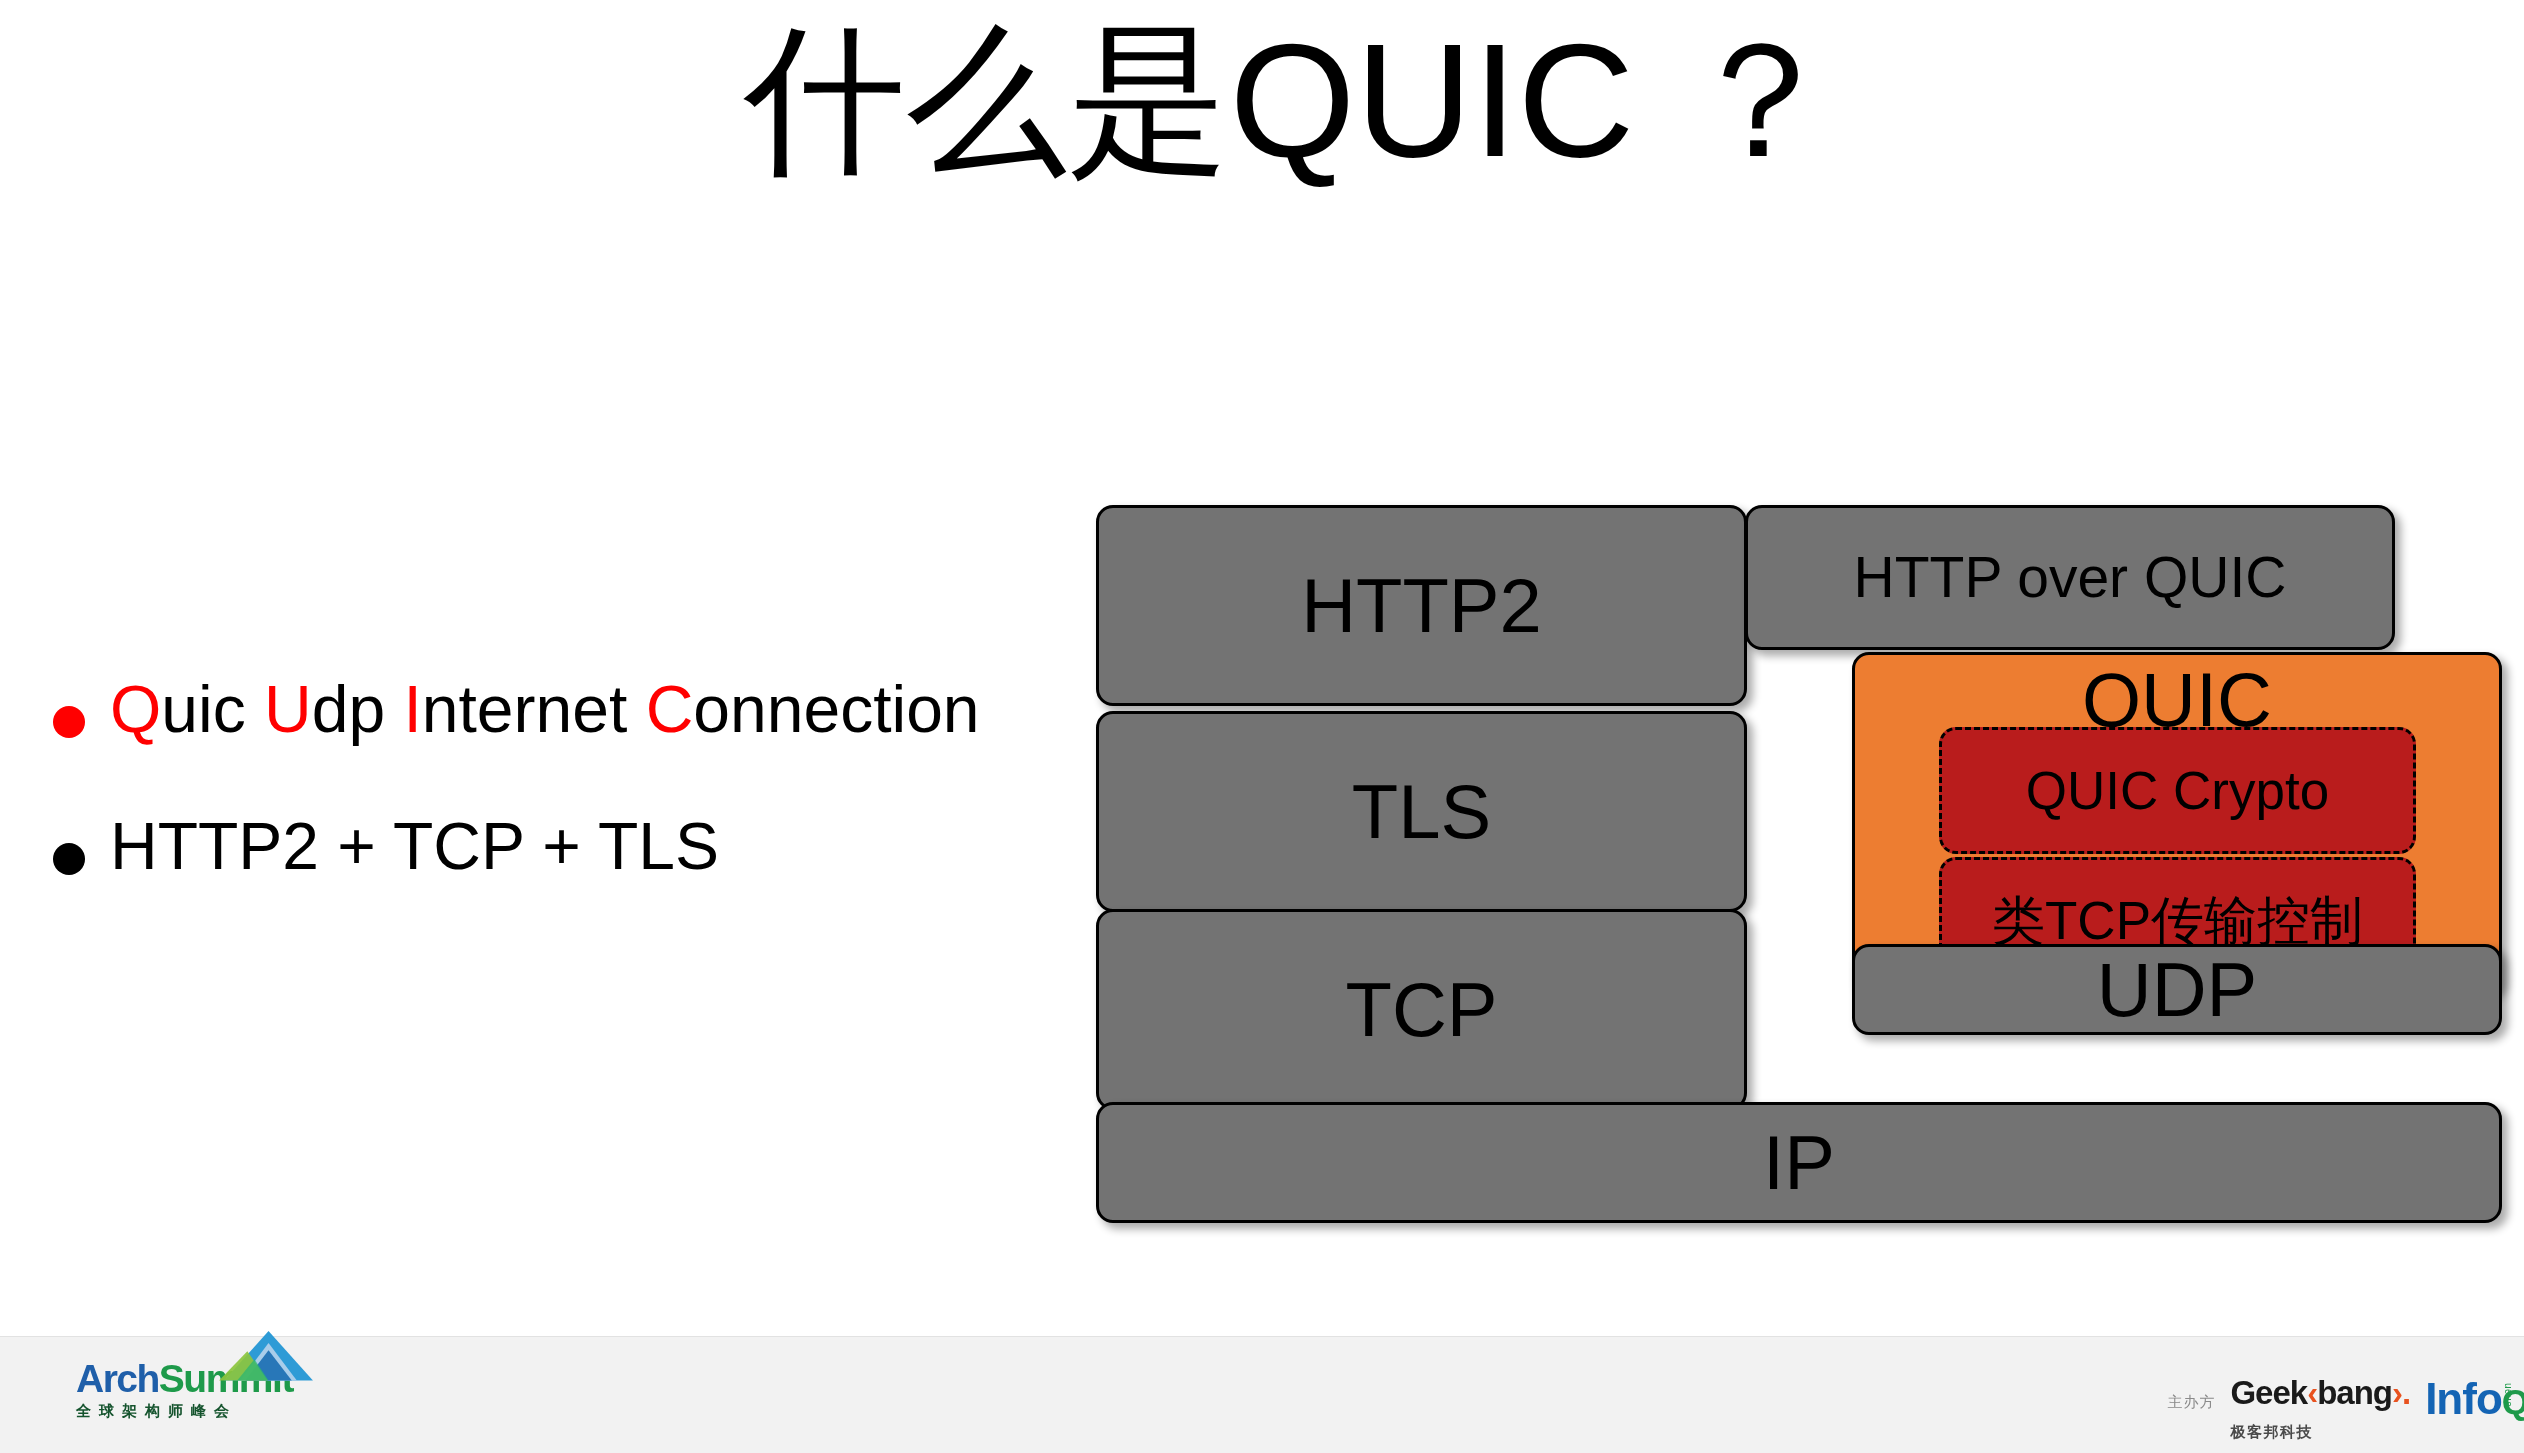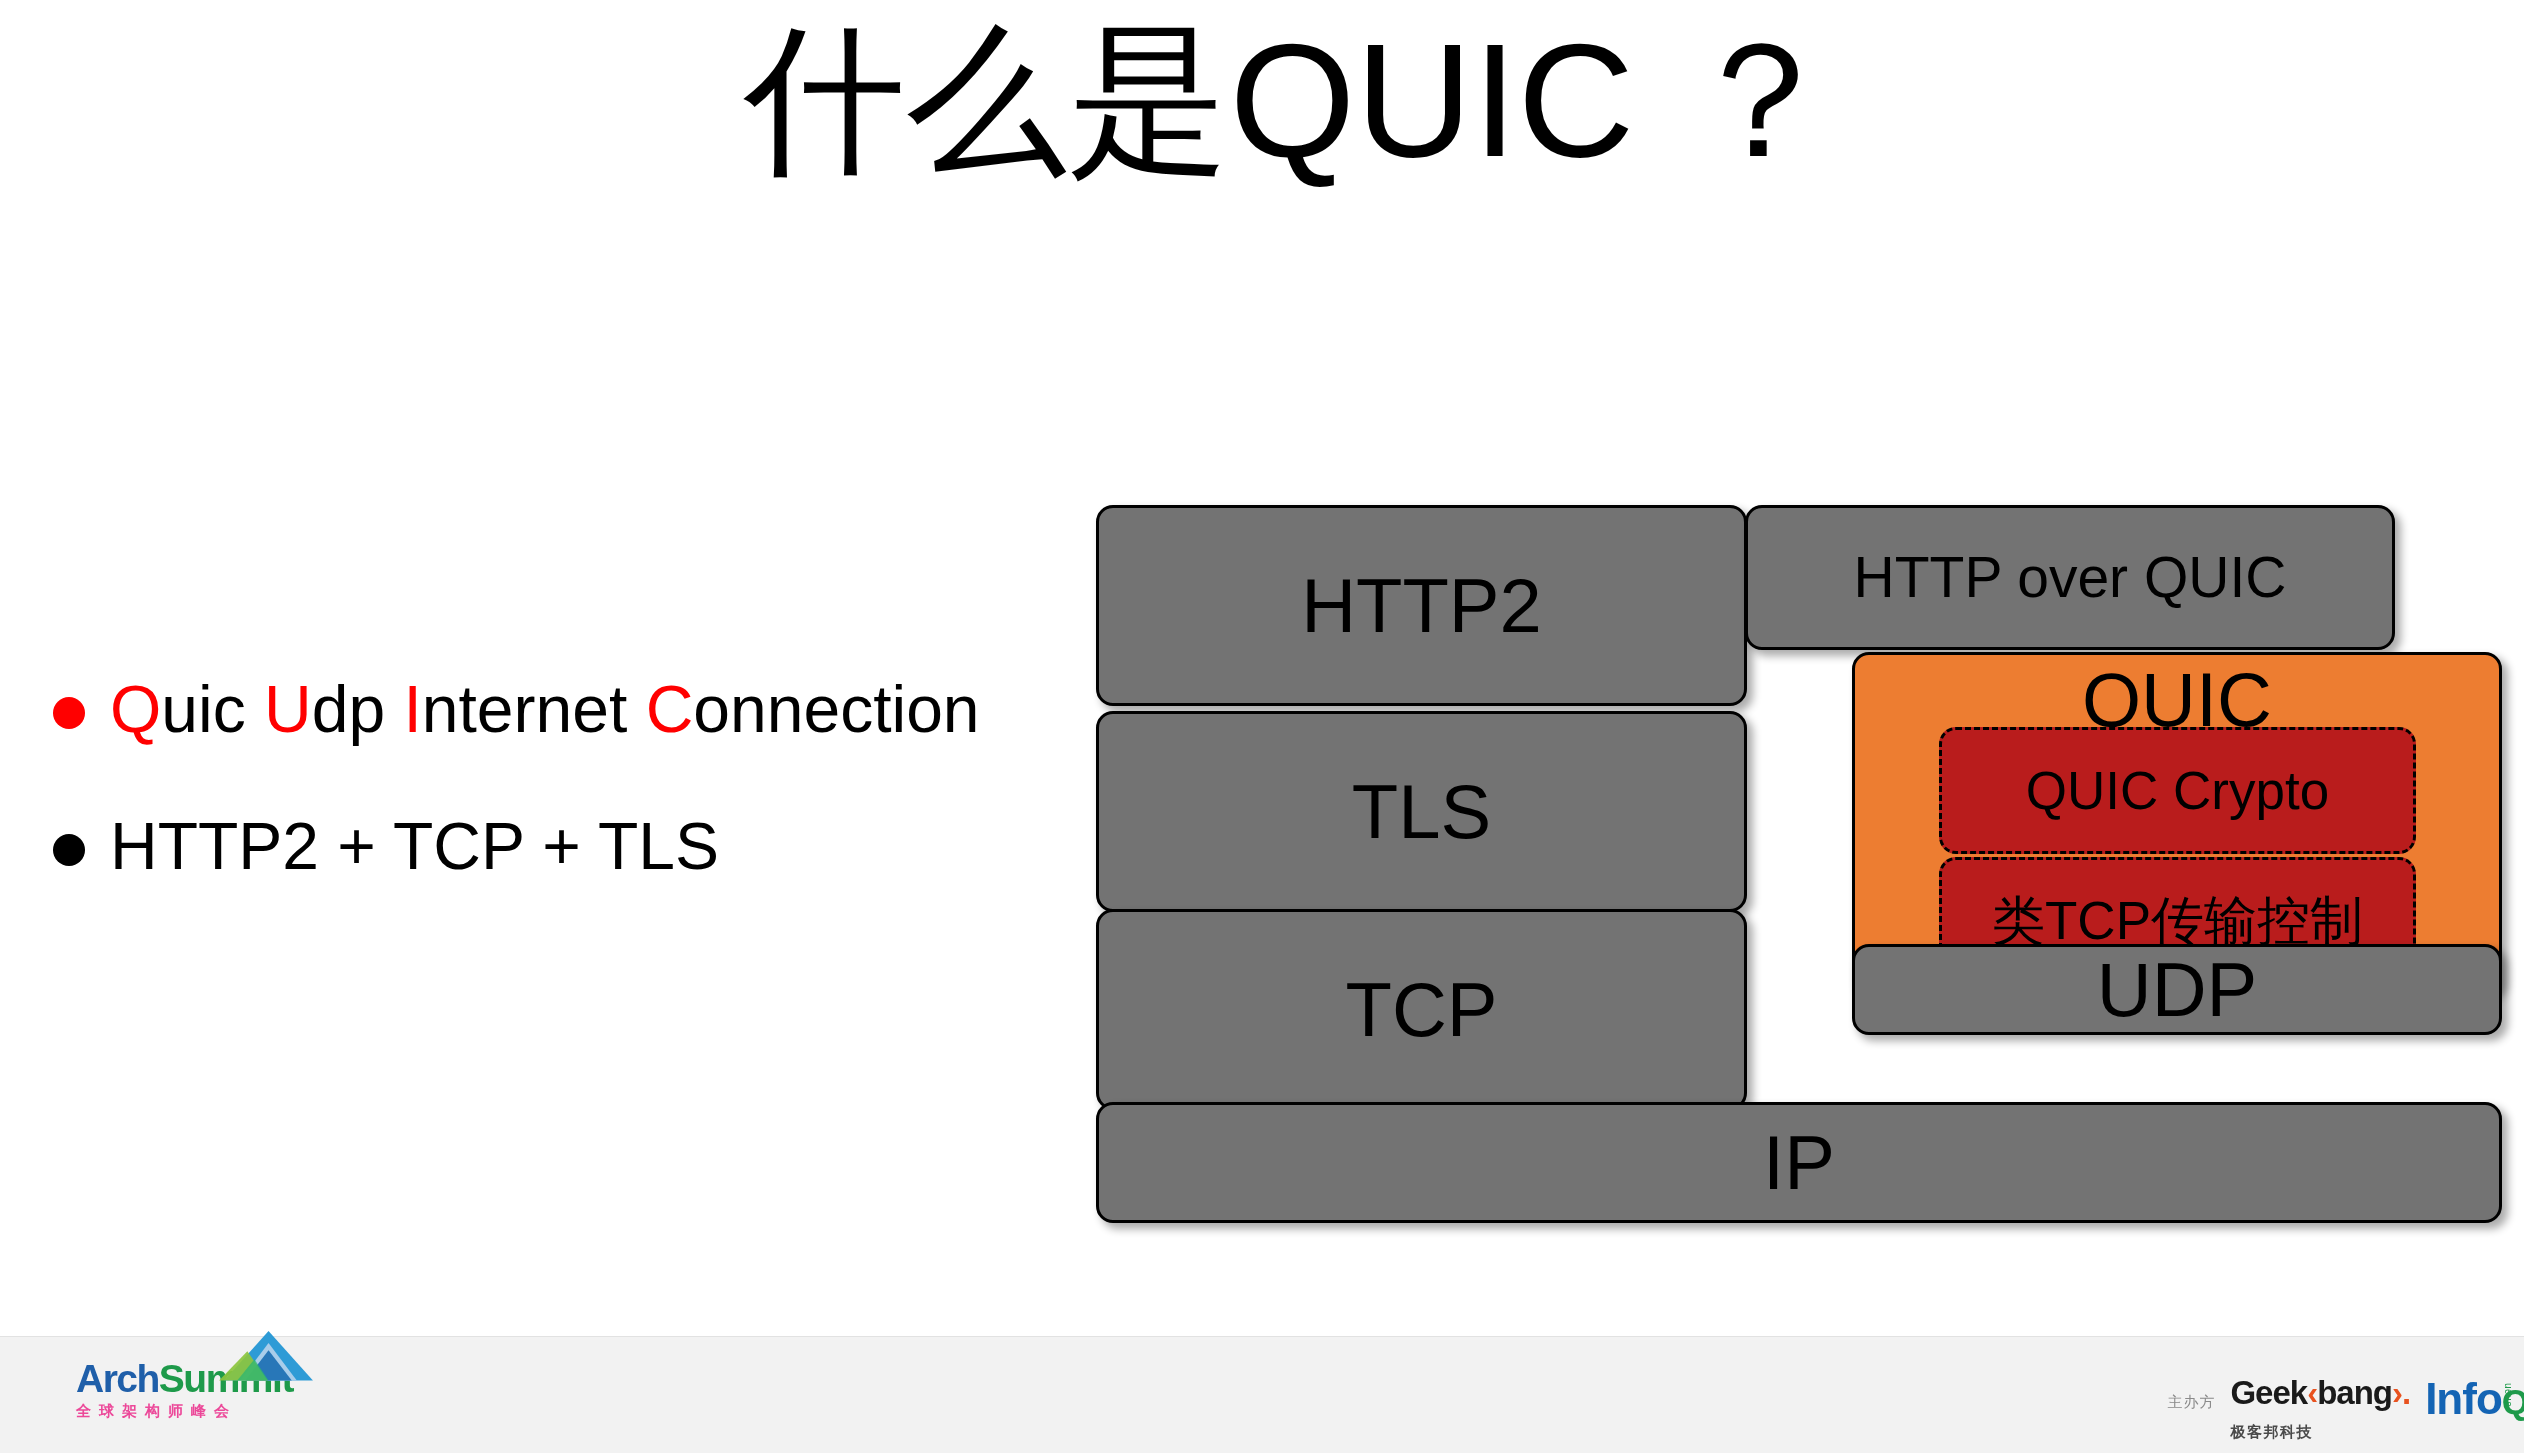--- a/index.html
+++ b/index.html
@@ -30,21 +30,21 @@
   }
 
   
   .bullets {
     position: absolute;
     left: 30px; top: 672px;
     width: 1071px;
   }
   .bullet-row {
     display: flex;
-    align-items: flex-start;
+    align-items: center;
     margin-bottom: 61px;
   }
   .bullet-dot {
     width: 32px; height: 32px;
     border-radius: 50%;
     flex: 0 0 auto;
     margin-top: 25px;
     margin-right: 25px;
     margin-left: 23px;
   }
@@ -136,21 +136,21 @@
     left: 76px; top: 1359px;
     width: 237px; height: 76px;
   }
   .arch-wordmark { font-size: 39px; font-weight: 700; line-height: 1; letter-spacing: -1.5px; }
   .arch-blue  { color: #1F5FA9; }
   .arch-green { color: #1E9A4A; }
   .arch-sub {
     margin-top: 4px;
     font-size: 15px;
     letter-spacing: 8px;
-    color: #ec4899;
+    color: #14532d;
     font-weight: 700;
   }
   .arch-peak { position:absolute; left: 136px; top: -29px; }
 
   .right-logos {
     position: absolute;
     right: 56px; top: 1376px;
     display: flex;
     align-items: flex-start;
     gap: 15px;

